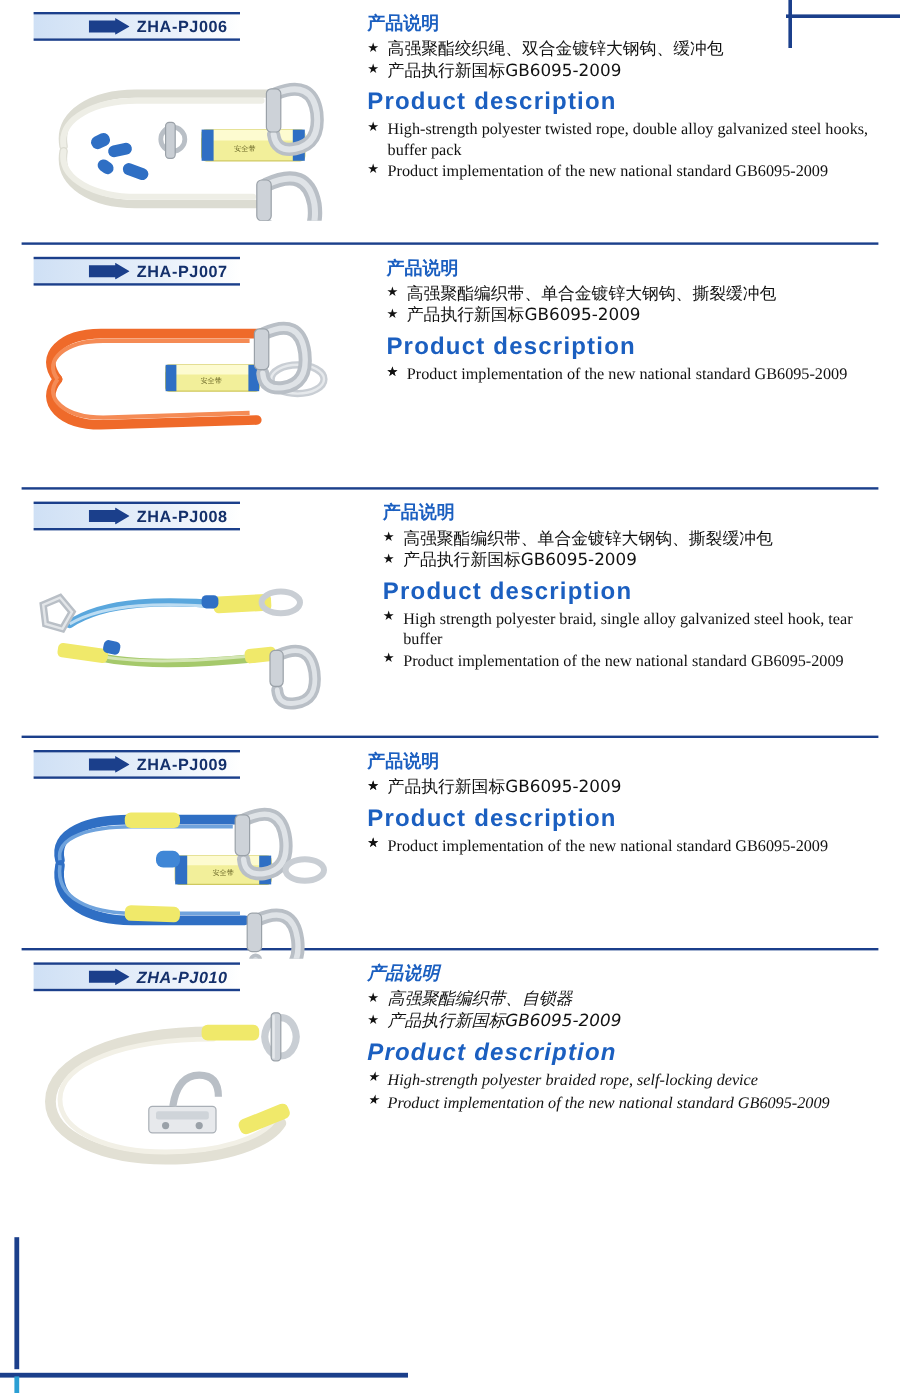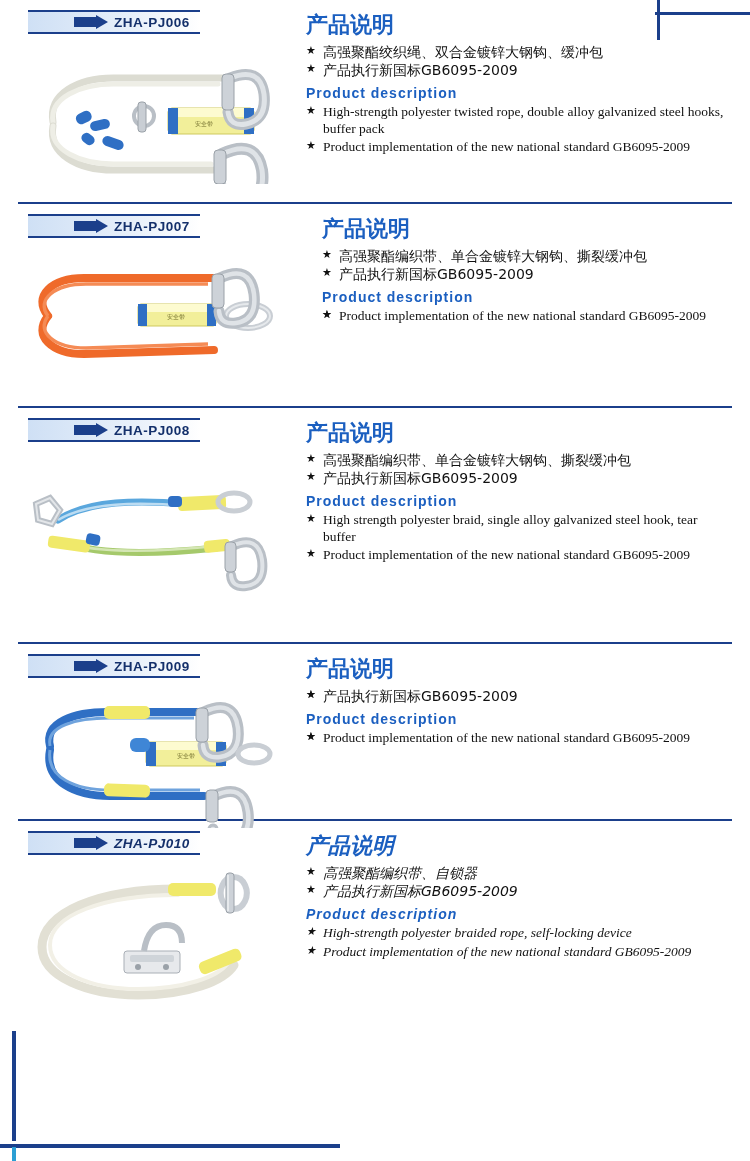--- a/index.html
+++ b/index.html
@@ -95,28 +95,28 @@
   .img-wrap {
     position: relative;
     width: 276px;
     height: 150px;
   }
   .img-wrap svg { position: absolute; left: 0; top: 0; }
 
   
   .desc-title-cn {
     color: #1b5fc0;
-    font-size: 22px;
+    font-size: 15px;
     font-weight: bold;
     margin: 0 0 4px 0;
     font-family: "DejaVu Sans", "Liberation Sans", sans-serif;
   }
   .desc-title-en {
     color: #1b5fc0;
-    font-size: 14px;
+    font-size: 20px;
     font-weight: bold;
     margin: 6px 0 3px 0;
     letter-spacing: 1px;
     font-family: "Liberation Sans", sans-serif;
   }
   ul.bullets {
     list-style: none;
     margin: 0; padding: 0;
   }
   ul.bullets li {
@@ -261,21 +261,21 @@
         <div class="desc-title-en">Product description</div>
         <ul class="bullets">
           <li><span class="star">★</span></li>
           <li><span class="star">★</span><span>Product implementation of the new national standard GB6095-2009</span></li>
         </ul>
       </div>
     </div>
   </div>
   <div class="sep"></div>
 
-  <div class="product" style="height:234px;">
+  <div class="product" style="height:205px;gap:13px;">
     <div class="left-col">
       <div class="code-banner">
         <span class="arrow">
           <svg width="34" height="14" viewBox="0 0 34 14">
               <polygon points="0,2 22,2 22,0 34,7 22,14 22,12 0,12" fill="#1b3f8b"></polygon>
             </svg>
         </span>
         <span class="code-text">ZHA-PJ008</span>
       </div>
       <div class="img-wrap">

